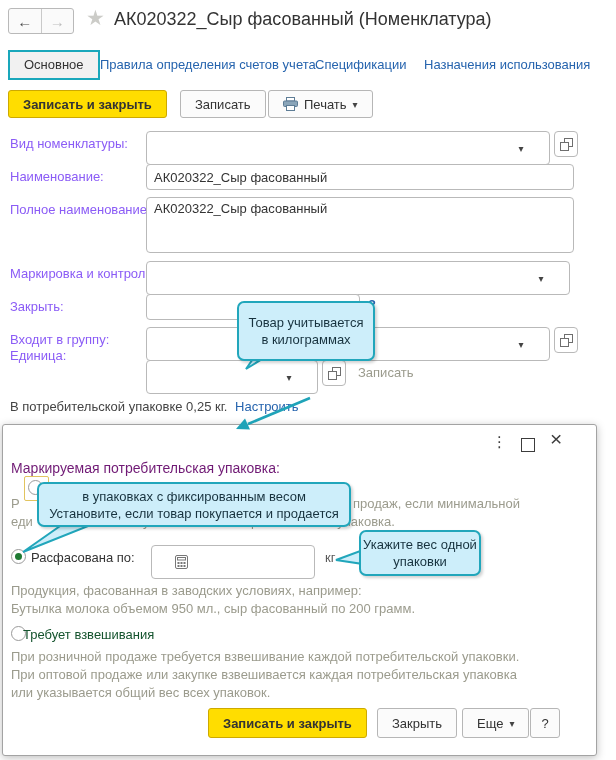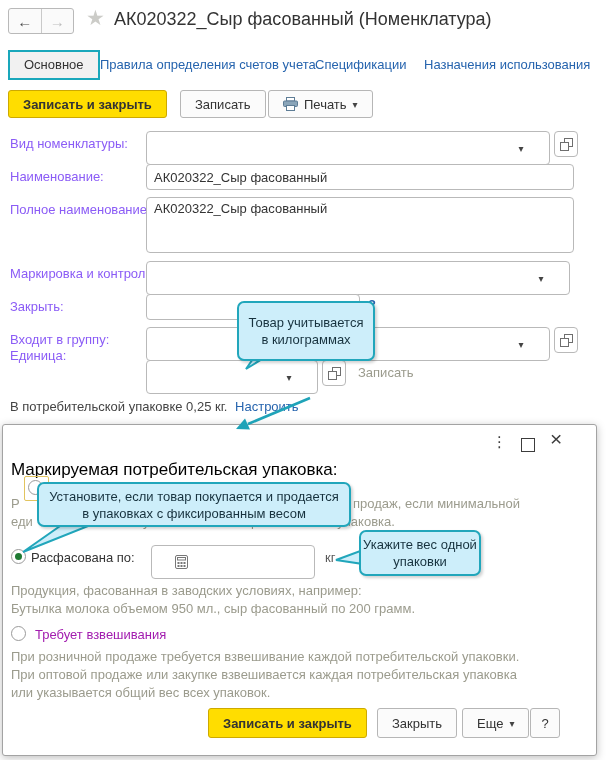--- a/index.html
+++ b/index.html
@@ -78,40 +78,40 @@
   #tail-unit{left:238px;top:343px}
   #arrow-cfg{left:224px;top:392px;z-index:12}
 
   
   #dialog{left:2px;top:424px;width:595px;height:332px;background:#fff;
     border:1px solid #a3a3a3;border-radius:3px;box-shadow:0 2px 8px rgba(0,0,0,.25);z-index:5;box-sizing:border-box}
   #dlg-title{left:10px;top:9px;font-size:17px;color:#4c4c4c;white-space:nowrap}
   #dlg-menu{left:489px;top:8px;font-size:15px;color:#3c3c3c;cursor:pointer}
   #dlg-max{left:518px;top:13px;width:12px;height:12px;border:1px solid #3c3c3c;cursor:pointer}
   #dlg-close{left:547px;top:2px;font-size:21px;color:#3c3c3c;cursor:pointer}
-  #dlg-head{left:8px;top:35px;font-size:17px;color:#000000;white-space:nowrap}
+  #dlg-head{left:8px;top:35px;font-size:14px;color:#701a75;white-space:nowrap}
   .radio{width:15px;height:15px;border:1px solid #9a9a9a;border-radius:50%;background:#fff;box-sizing:border-box;cursor:pointer}
   .radio.sel{position:absolute}
   .radio.sel::after{content:"";position:absolute;left:3px;top:3px;right:3px;bottom:3px;background:#1f7a33;border-radius:50%}
   #focusbox{left:21px;top:51px;width:23px;height:23px;border:1px solid #e2c45f;border-radius:2px}
   #radio1{left:25px;top:55px}
   .hint{color:#9b9b8d;white-space:nowrap}
   #h1a{left:8px;top:71px}#h1b{left:350px;top:71px}#h1c{left:8px;top:89px}#h1d{left:110px;top:89px}
   #tail-fixed{left:12px;top:99px}
   #callout-fixed{left:34px;top:57px;width:314px;height:45px}
   #radio2{left:8px;top:124px}
   #lb-packed{left:28px;top:125px;color:#333;white-space:nowrap;cursor:pointer}
   #f-packed{left:148px;top:120px;width:164px}
   #f-packed input{text-align:right;padding-right:5px}
   #unit2{left:322px;top:125px;color:#5a5a5a}
   #tail-weight{left:332px;top:124px}
   #callout-weight{left:356px;top:105px;width:122px;height:46px}
   #h2{left:8px;top:157px;line-height:18px}
   #radio3{left:8px;top:201px}
-  #lb-weigh{left:32px;top:202px;color:#a21caf;white-space:nowrap;cursor:pointer}
+  #lb-weigh{left:20px;top:202px;color:#14532d;white-space:nowrap;cursor:pointer}
   #h3{left:8px;top:223px;line-height:18px}
   .dlgbtn{height:30px}
   #db1{left:205px;top:283px}
   #db2{left:374px;top:283px}
   #db3{left:459px;top:283px}
   #db4{left:527px;top:283px;width:30px;padding:0}
 </style>
 </head>
 <body>
 
@@ -234,22 +234,22 @@
 
   <span class="abs hint" id="h1a">Р</span>
   <span class="abs hint" id="h1b">продаж, если минимальной</span>
   <span class="abs hint" id="h1c">еди</span>
   <span class="abs hint" id="h1d">и закупки является потребительская упаковка.</span>
 
   <svg class="abs tail" id="tail-fixed" width="90" height="30" viewBox="0 0 90 30">
     <polygon points="48,0 78,0 8,28" fill="#cdeefa" stroke="#21a6bb" stroke-width="2"></polygon>
   </svg>
   <div class="abs callout" id="callout-fixed">
+    <span>в упаковках с фиксированным весом</span>
     <span>Установите, если товар покупается и продается</span>
-    <span>в упаковках с фиксированным весом</span>
   </div>
 
   <span class="abs radio sel" id="radio2"></span>
   <span class="abs" id="lb-packed">Расфасована по:</span>
   <div class="abs combo" id="f-packed">
     <span class="arrowcell">
       <svg width="13" height="14" viewBox="0 0 13 14">
         <rect x="0.5" y="0.5" width="12" height="13" rx="1.5" fill="#fff" stroke="#777"></rect>
         <rect x="2.5" y="2.5" width="8" height="2.5" fill="none" stroke="#777"></rect>
         <rect x="2.5" y="7" width="2" height="2" fill="#777"></rect>

